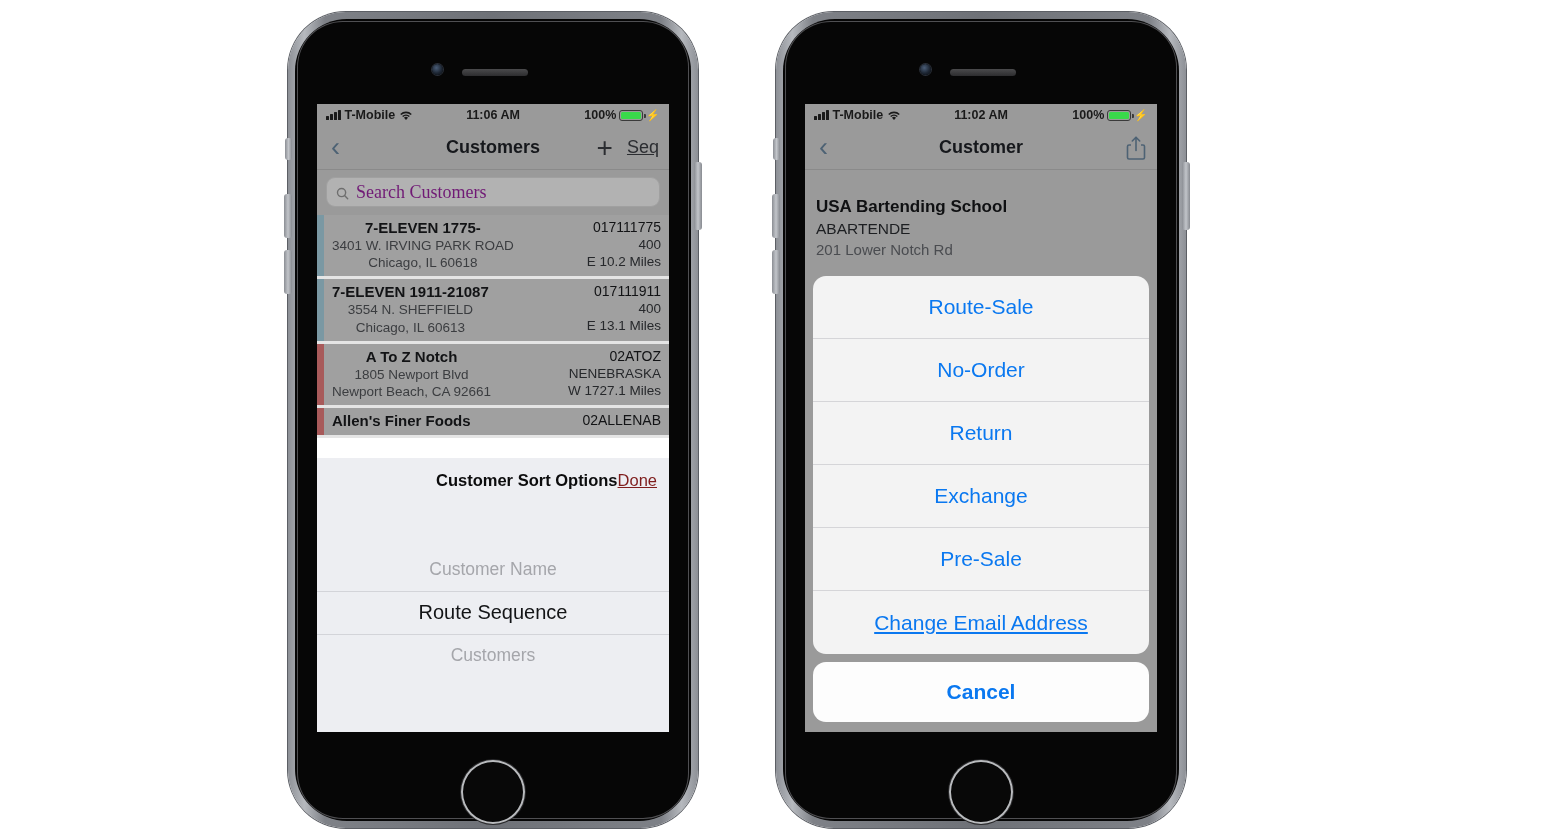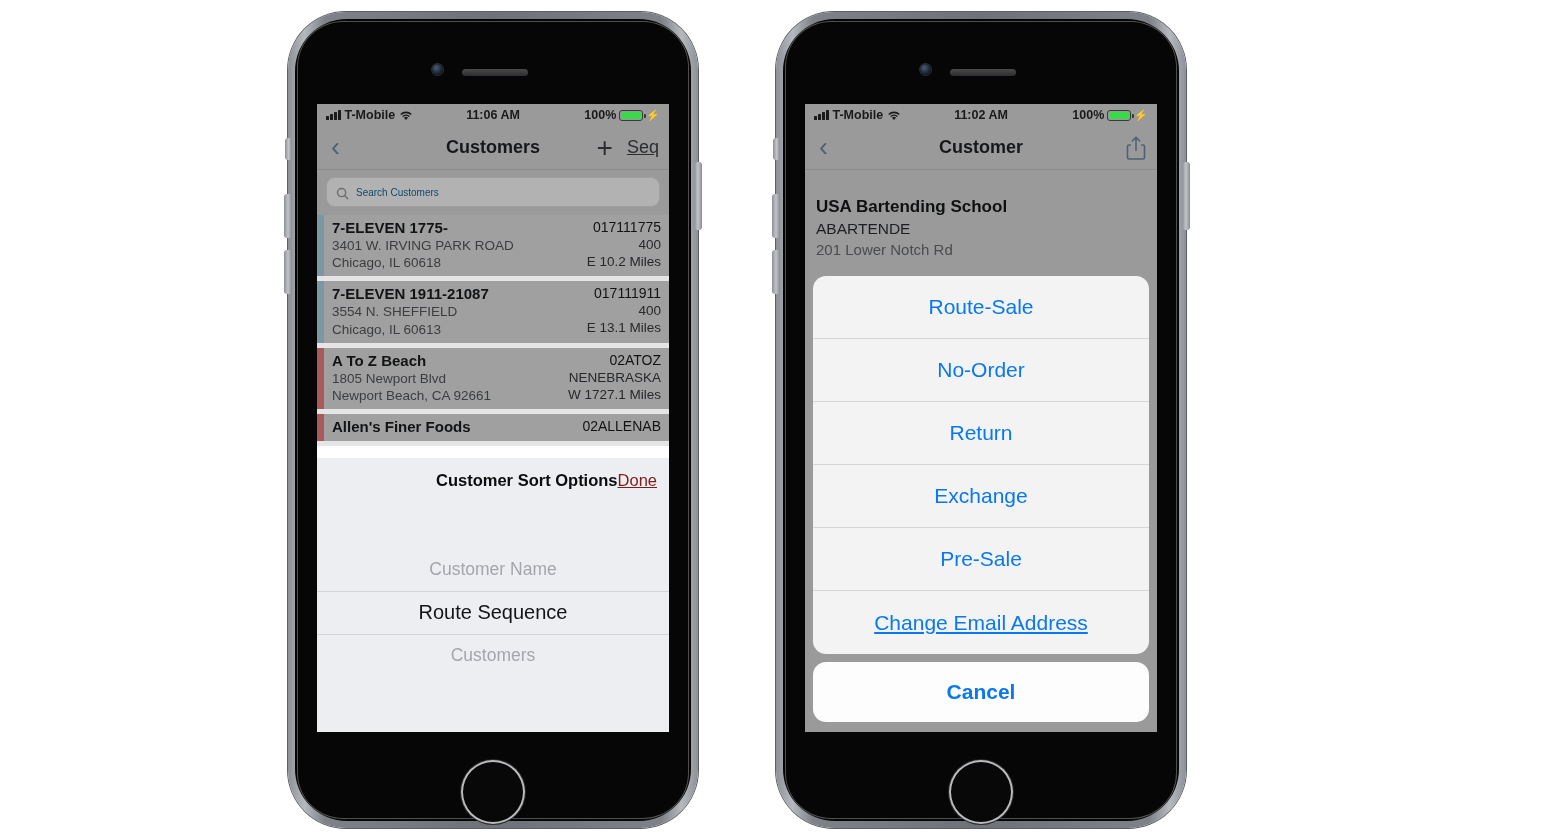--- a/index.html
+++ b/index.html
@@ -112,27 +112,28 @@
   .share-ico { width: 22px; height: 26px; color:#4d6274; }
 
   
   .searchwrap { background: #9a9a9a; padding: 7px 9px 8px; }
   .searchbar {
     height: 30px; border-radius: 9px; background: #b2b2b2;
     display: flex; align-items: center; gap: 7px; padding: 0 9px;
     border: 1px solid #a0a0a0;
   }
   .search-ico { width: 13px; height: 13px; color: #6e6e6e; }
-  .search-ph { font-size: 10px; color: #0c4a6e; }
+  .search-ph { font-size: 18px; color: #701a75; font-family: Liberation Serif, serif; }
 
   
   .cust-list { background: #9a9a9a; }
   .cust-row {
-    display: flex; border-bottom: 5px solid #e5e5e5;
+    display: flex; border-bottom: 3px solid #e5e5e5;
     background: #a0a0a0;
+    text-align: center;
   }
   .cust-bar { width: 7px; flex: none; }
   .cust-main {
     flex: 1; display: flex; justify-content: space-between;
     padding: 4px 8px 5px 8px;
   }
   .cust-left { display: flex; flex-direction: column; gap: 1px; }
   .cust-right { display: flex; flex-direction: column; gap: 1px; align-items: flex-end; }
   .cust-name { font-size: 15px; font-weight: bold; color: #121315; line-height: 1.2; }
   .cust-addr, .cust-city { font-size: 13.5px; color: #3b3d40; line-height: 1.2; }
@@ -280,21 +281,21 @@
               <div class="cust-num">400</div>
               <div class="cust-dist">E 13.1 Miles</div>
             </div>
           </div>
         </div>
 
         <div class="cust-row">
           <div class="cust-bar" style="background:#a85a5a"></div>
           <div class="cust-main">
             <div class="cust-left">
-              <div class="cust-name">A To Z Beach</div>
+              <div class="cust-name">A To Z Notch</div>
               <div class="cust-addr">1805 Newport Blvd</div>
               <div class="cust-city">Newport Beach, CA  92661</div>
             </div>
             <div class="cust-right">
               <div class="cust-id">02ATOZ</div>
               <div class="cust-num">NENEBRASKA</div>
               <div class="cust-dist">W 1727.1 Miles</div>
             </div>
           </div>
         </div>

